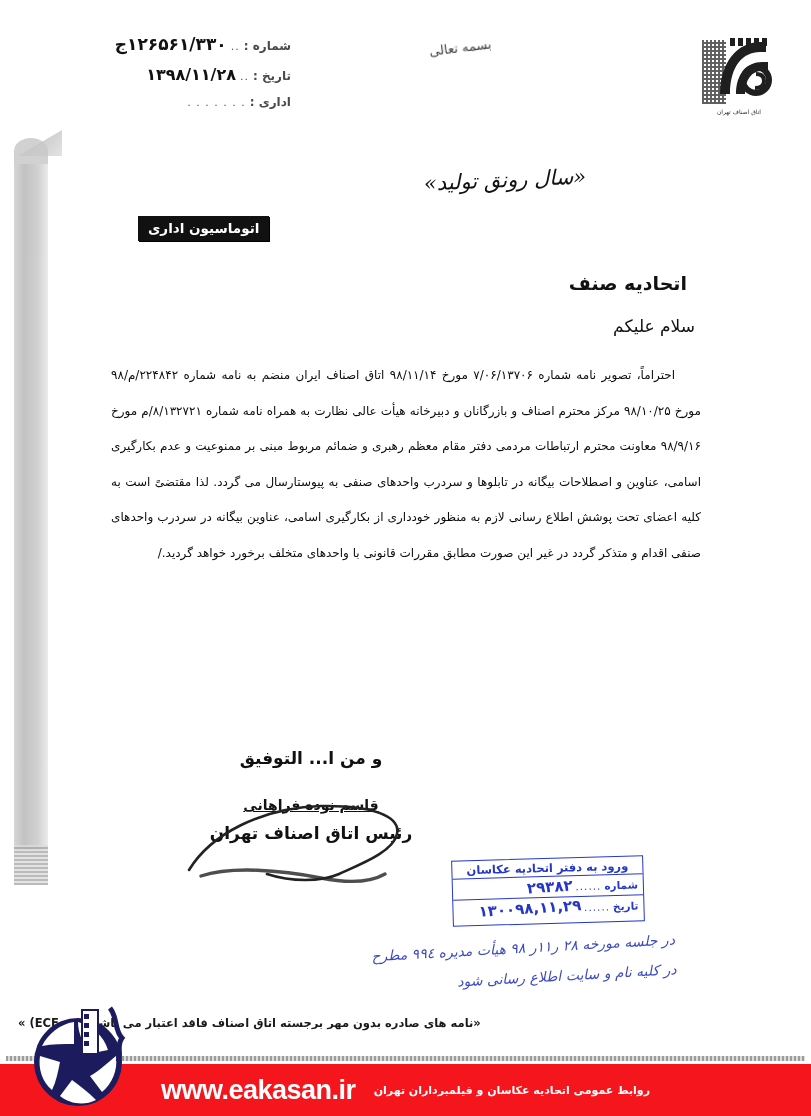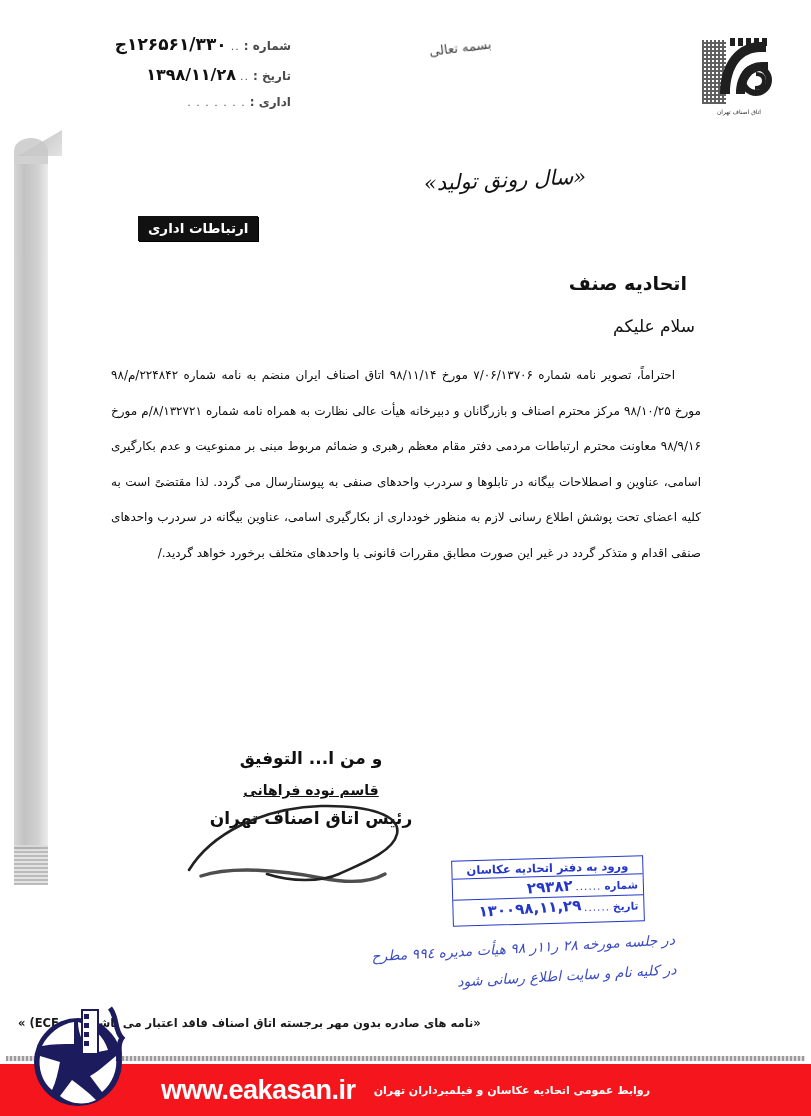--- a/index.html
+++ b/index.html
@@ -119,21 +119,21 @@
     direction:rtl;
   }
   .body-text p{margin:0;text-indent:26px;}
 
   
   .closing{
     position:absolute;right:370px;top:748px;width:260px;
     text-align:center;direction:rtl;
   }
   .closing div{font-weight:700;color:#111;}
-  .closing .l1{font-size:17px;margin-bottom:14px;}
+  .closing .l1{font-size:17px;margin-bottom:29px;}
   .closing .l2{font-size:14px;margin-bottom:10px;text-decoration:underline;}
   .closing .l3{font-size:17px;}
   .sig-svg{
     position:absolute;right:340px;top:778px;width:300px;height:110px;
     pointer-events:none;
   }
 
   
   .stamp{
     position:absolute;left:452px;top:858px;width:190px;height:64px;
@@ -245,21 +245,21 @@
             <rect x="38" y="0" width="5" height="8"></rect>
           <rect x="46" y="0" width="5" height="8"></rect>
         </g>
       </svg>
     </div>
     <div class="logo-cap">اتاق اصناف تهران</div>
   </div>
 
   <div class="slogan">«سال رونق تولید»</div>
 
-  <div class="automation">ارتباطات اداری</div>
+  <div class="automation">اتوماسیون اداری</div>
 
   <div class="addressee">اتحادیه صنف</div>
   <div class="greeting">سلام علیکم</div>
 
   <div class="body-text">
     <p>احتراماً، تصویر نامه شماره ۷/۰۶/۱۳۷۰۶ مورخ ۹۸/۱۱/۱۴ اتاق اصناف ایران منضم به نامه شماره ۲۲۴۸۴۲/م/۹۸ مورخ ۹۸/۱۰/۲۵ مرکز محترم اصناف و بازرگانان و دبیرخانه هیأت عالی نظارت به همراه نامه شماره ۸/۱۳۲۷۲۱/م مورخ ۹۸/۹/۱۶ معاونت محترم ارتباطات مردمی دفتر مقام معظم رهبری و ضمائم مربوط مبنی بر ممنوعیت و عدم بکارگیری اسامی، عناوین و اصطلاحات بیگانه در تابلوها و سردرب واحدهای صنفی به پیوستارسال می گردد. لذا مقتضیً است به کلیه اعضای تحت پوشش اطلاع رسانی لازم به منظور خودداری از بکارگیری اسامی، عناوین بیگانه در سردرب واحدهای صنفی اقدام و متذکر گردد در غیر این صورت مطابق مقررات قانونی با واحدهای متخلف برخورد خواهد گردید./</p>
   </div>
 
   <div class="closing">
     <div class="l1">و من ا... التوفیق</div>

